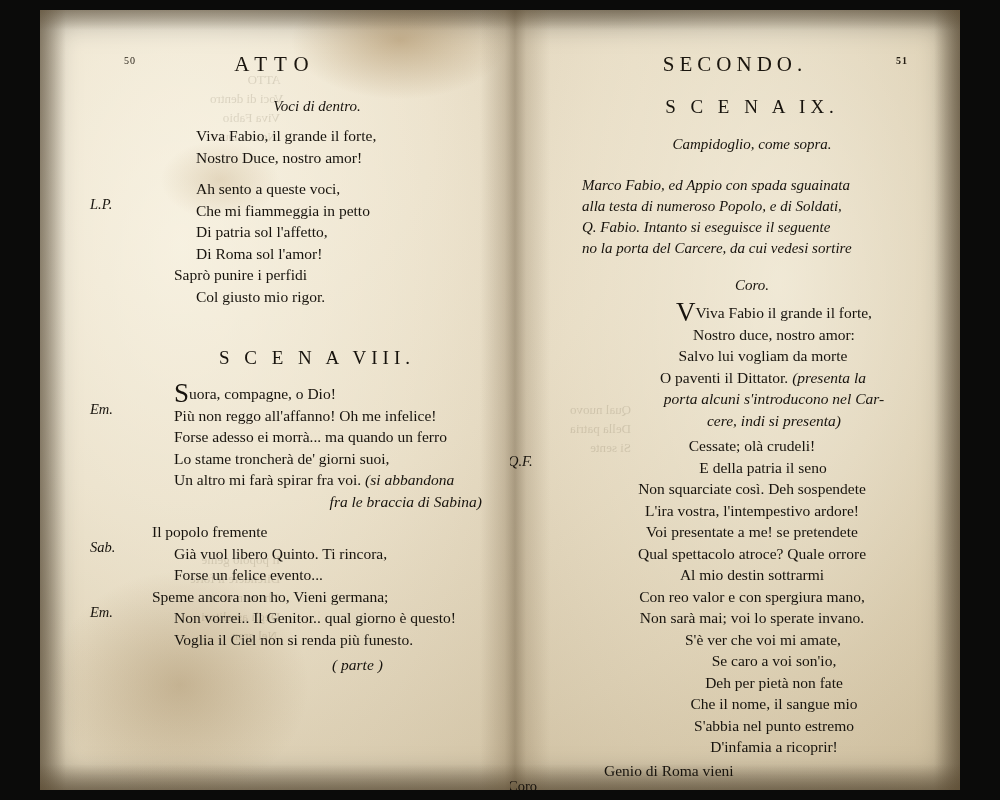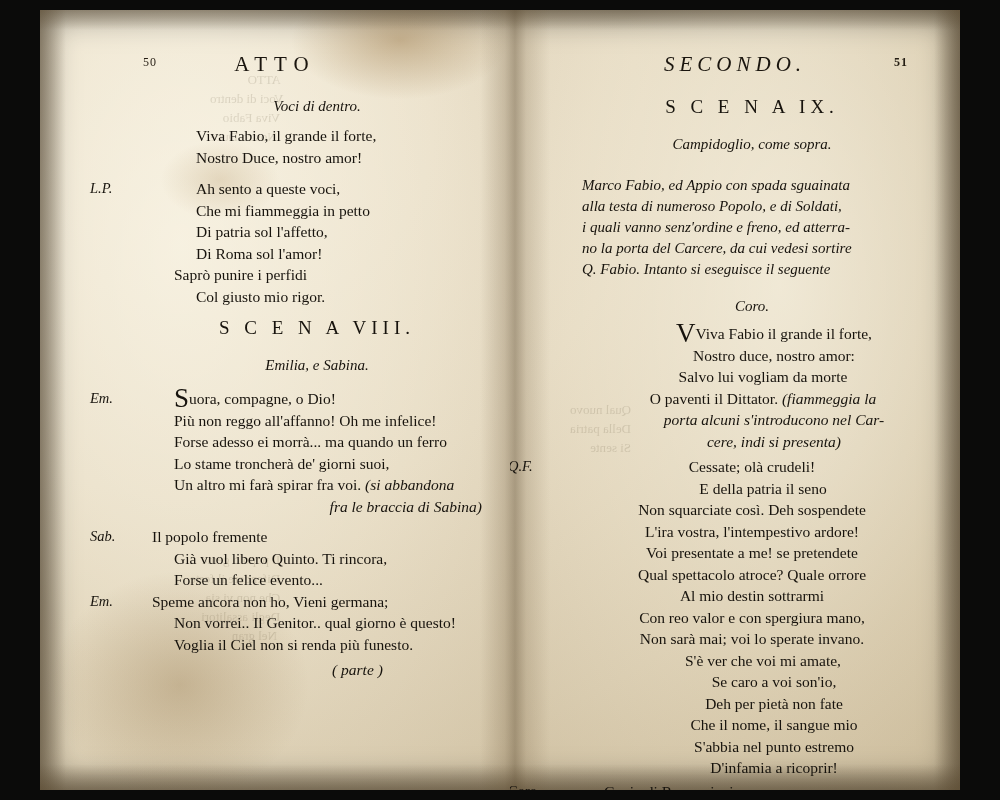--- a/index.html
+++ b/index.html
@@ -86,60 +86,59 @@
     white-space: pre;
   }
   .content {
     position: relative;
     z-index: 3;
     color: #17130d;
   }
   .folio {
     position: absolute;
     top: 45px;
-    font-size: 12px;
+    font-size: 10px;
     letter-spacing: 1px;
     color: #241d13;
-    margin-left: 19px;
   }
   .folio.lf { left: 84px; }
   .folio.rf { right: 52px; font-weight: bold; }
   .runhead {
     text-align: center;
     font-size: 21px;
     letter-spacing: 7px;
     padding-top: 42px;
     color: #1a150e;
   }
-  .runhead.right { letter-spacing: 5px; font-style: italic; }
+  .runhead.right { letter-spacing: 5px; }
   .centered-it {
     text-align: center;
     font-style: italic;
     font-size: 15px;
     margin-top: 14px;
   }
   .scene-head {
     text-align: center;
     font-size: 19px;
     letter-spacing: 5px;
-    margin-top: 10px;
+    margin-top: 40px;
   }
   .verse-block {
     margin-top: 10px;
     font-size: 15.5px;
     line-height: 21.5px;
   }
   .line {
     position: relative;
     white-space: pre-wrap;
   }
   .speaker {
     position: absolute;
     left: -62px;
-    top: 0;
+    top: 16px;
     font-style: italic;
     font-size: 14.5px;
     white-space: nowrap;
   }
   .speaker.wide { left: -74px; }
   .it { font-style: italic; }
   .dropcap {
     font-size: 27px;
     line-height: 0.8;
     vertical-align: -3px;
@@ -223,21 +222,20 @@
           <div class="verse-block">
             <div class="line ind2"><span class="speaker">L.P.</span><span>Ah sento a queste voci,</span></div>
             <div class="line ind2">Che mi fiammeggia in petto</div>
             <div class="line ind2">Di patria sol l'affetto,</div>
             <div class="line ind2">Di Roma sol l'amor!</div>
             <div class="line ind1">Saprò punire i perfidi</div>
             <div class="line ind2">Col giusto mio rigor.</div>
           </div>
 
           <div class="scene-head">S C E N A   VIII.</div>
-          <div class="centered-it" style="margin-top:18px;">Emilia, e Sabina.</div>
 
           <div class="verse-block" style="margin-top:14px;">
             <div class="line ind1"><span class="speaker">Em.</span><span class="dropcap">S</span><span>uora, compagne, o Dio!</span></div>
             <div class="line ind1">Più non reggo all'affanno! Oh me infelice!</div>
             <div class="line ind1">Forse adesso ei morrà... ma quando un ferro</div>
             <div class="line ind1">Lo stame troncherà de' giorni suoi,</div>
             <div class="line ind1"><span>Un altro mi farà spirar fra voi.</span> <span class="it">(si abbandona</span></div>
             <div class="line ind3 it right-align">fra le braccia di Sabina)</div>
             <div class="line" style="margin-top:9px;"><span class="speaker">Sab.</span><span>Il popolo fremente</span></div>
             <div class="line ind1">Già vuol libero Quinto. Ti rincora,</div>
@@ -262,32 +260,31 @@
         <div class="folio rf">51</div>
         <div class="runhead right">SECONDO.</div>
 
         <div class="body-right">
           <div class="scene-head" style="margin-top:12px;">S C E N A   IX.</div>
           <div class="centered-it" style="margin-top:18px;">Campidoglio, come sopra.</div>
 
           <div class="stage" style="margin-top:22px;">
             <div>Marco Fabio, ed Appio con spada sguainata</div>
             <div>alla testa di numeroso Popolo, e di Soldati,</div>
-            <div>i quali vanno senz'ordine e freno, ed atterra-</div>
+            <div>Q. Fabio. Intanto si eseguisce il seguente</div>
             <div>no la porta del Carcere, da cui vedesi sortire</div>
-            <div>Q. Fabio. Intanto si eseguisce il seguente</div>
           </div>
 
           <div class="centered-it" style="margin-top:18px;">Coro.</div>
 
           <div class="verse-block" style="margin-top:8px;text-align:center;">
             <div class="line ind2"><span class="dropcap">V</span><span>Viva Fabio il grande il forte,</span></div>
             <div class="line ind2">Nostro duce, nostro amor:</div>
             <div class="line ind1">Salvo lui vogliam da morte</div>
-            <div class="line ind1"><span>O paventi il Dittator.</span> <span class="it">(fiammeggia la</span></div>
+            <div class="line ind1"><span>O paventi il Dittator.</span> <span class="it">(presenta la</span></div>
             <div class="line ind2 it">porta alcuni s'introducono nel Car-</div>
             <div class="line ind2 it">cere, indi si presenta)</div>
           </div>
 
           <div class="verse-block" style="margin-top:4px;text-align:center;">
             <div class="line"><span class="speaker wide">Q.F.</span><span>Cessate; olà crudeli!</span></div>
             <div class="line ind1">E della patria il seno</div>
             <div class="line">Non squarciate così. Deh sospendete</div>
             <div class="line">L'ira vostra, l'intempestivo ardore!</div>
             <div class="line">Voi presentate a me! se pretendete</div>

